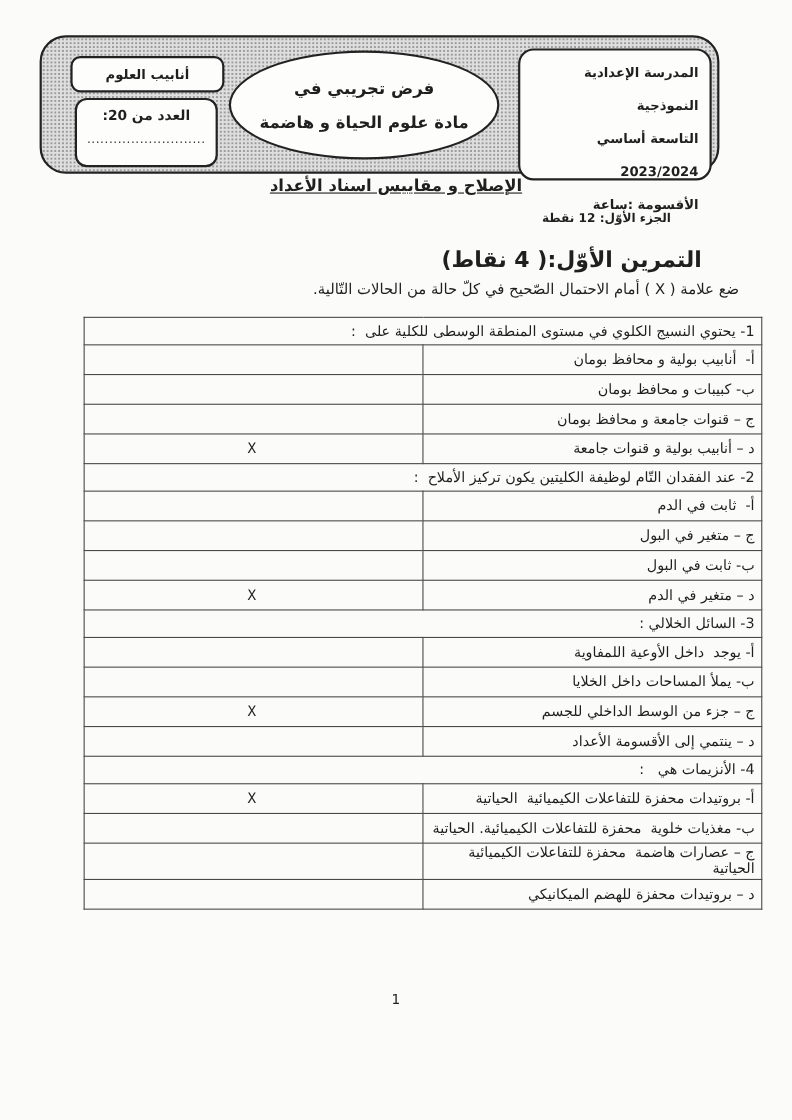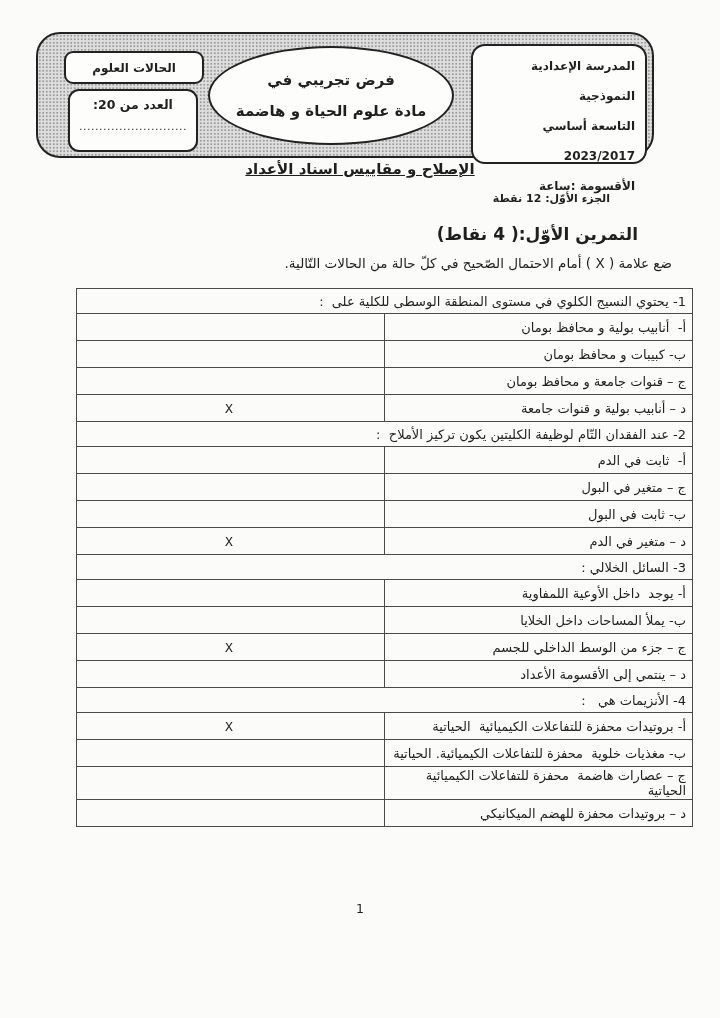--- a/index.html
+++ b/index.html
@@ -58,21 +58,21 @@
     position:absolute;top:160px;left:0;width:100%;
     text-align:center;font-weight:bold;font-size:15px;
     text-decoration:underline;
   }
   .part-title{
     position:absolute;top:192px;right:110px;
     font-weight:bold;font-size:11px;
   }
   .exercise-title{
     position:absolute;top:224px;right:82px;
-    font-weight:bold;font-size:17px;
+    font-weight:bold;font-size:20px;
   }
   .instruction{
     position:absolute;top:255px;right:48px;
     font-size:13.5px;white-space:pre-wrap;
   }
 
   
   table.quiz{
     position:absolute;top:288px;right:27px;  
     width:617px;border-collapse:collapse;table-layout:fixed;
@@ -99,29 +99,29 @@
   }
 </style>
 </head>
 <body>
 
 <div class="page">
 
   <div class="header-box">
     <div class="school-box">
       <div>المدرسة الإعدادية النموذجية</div>
-      <div>التاسعة أساسي 2023/2017</div>
+      <div>التاسعة أساسي 2023/2024</div>
       <div>الأقسومة :ساعة</div>
     </div>
     <div class="title-ellipse">
       <div>فرض تجريبي في</div>
       <div>مادة علوم الحياة و هاضمة</div>
     </div>
     <div class="teacher-box">
-      <span>الحالات العلوم</span>
+      <span>أنابيب العلوم</span>
     </div>
     <div class="score-box">
       <div>العدد من 20:</div>
       <div class="score-dots">...........................</div>
     </div>
   </div>
 
   <div class="main-title">الإصلاح و مقاييس اسناد الأعداد</div>
   <div class="part-title">الجزء الأوّل: 12 نقطة</div>
   <div class="exercise-title">التمرين الأوّل:( 4 نقاط)</div>

